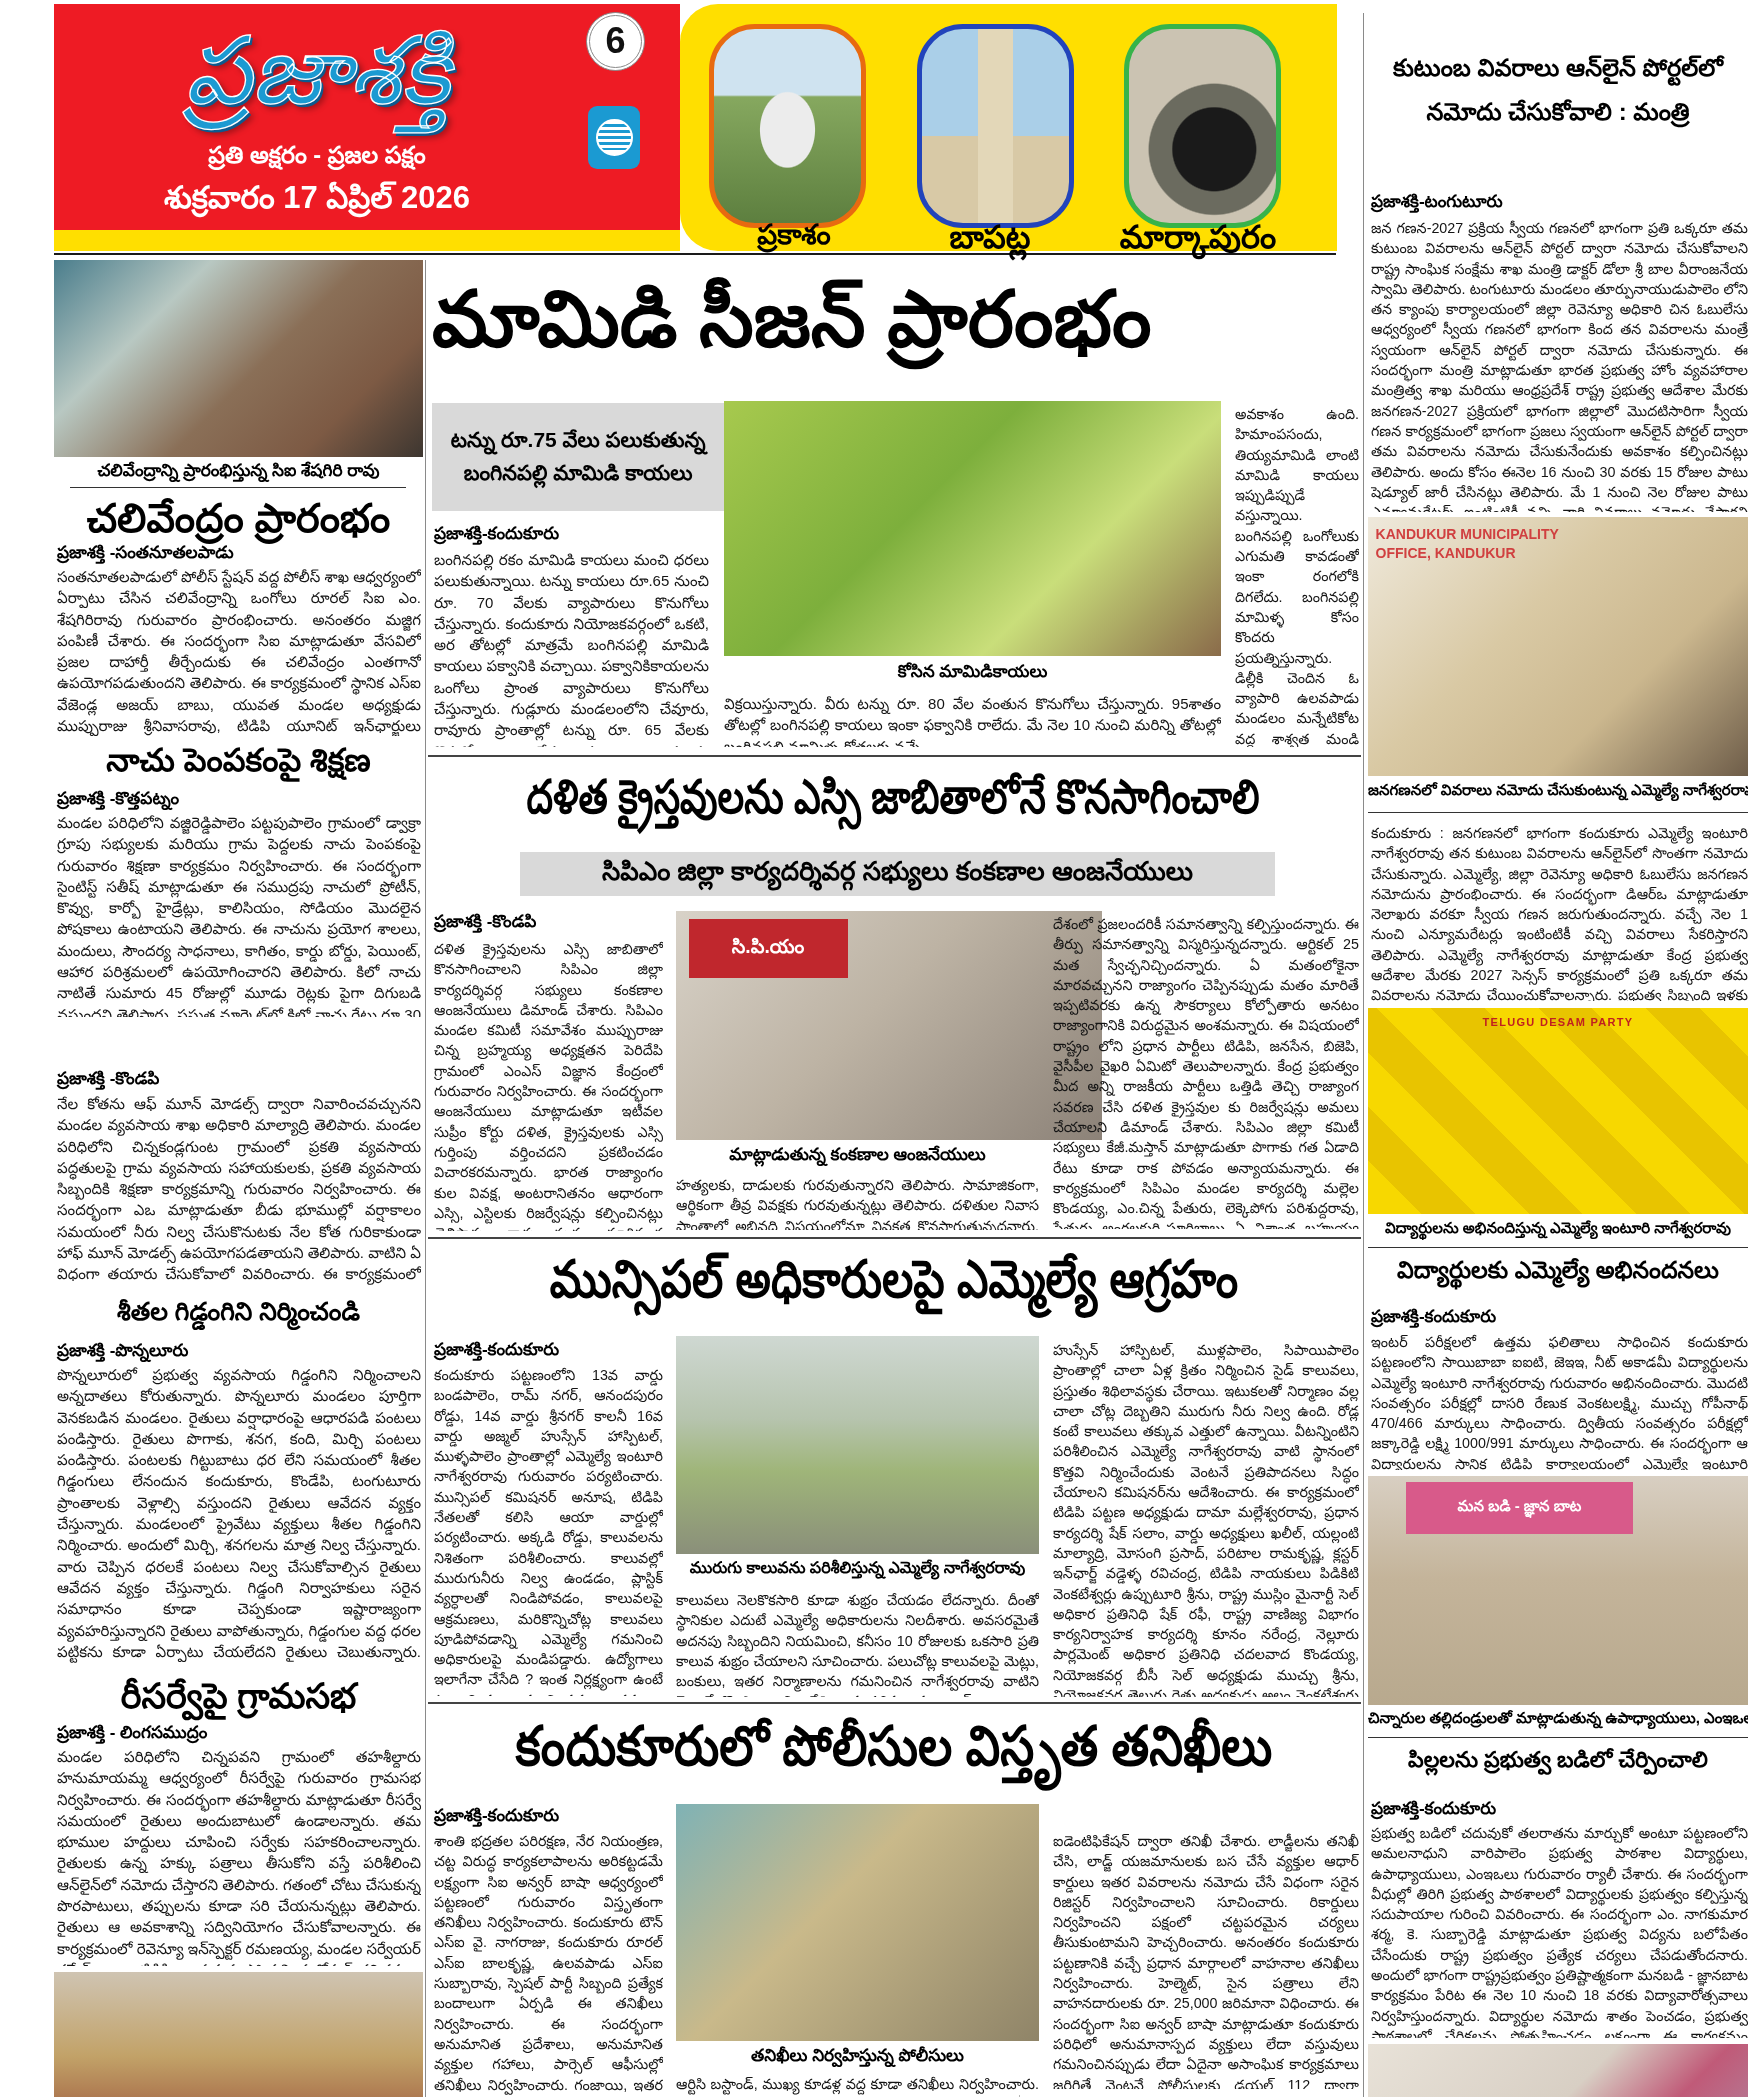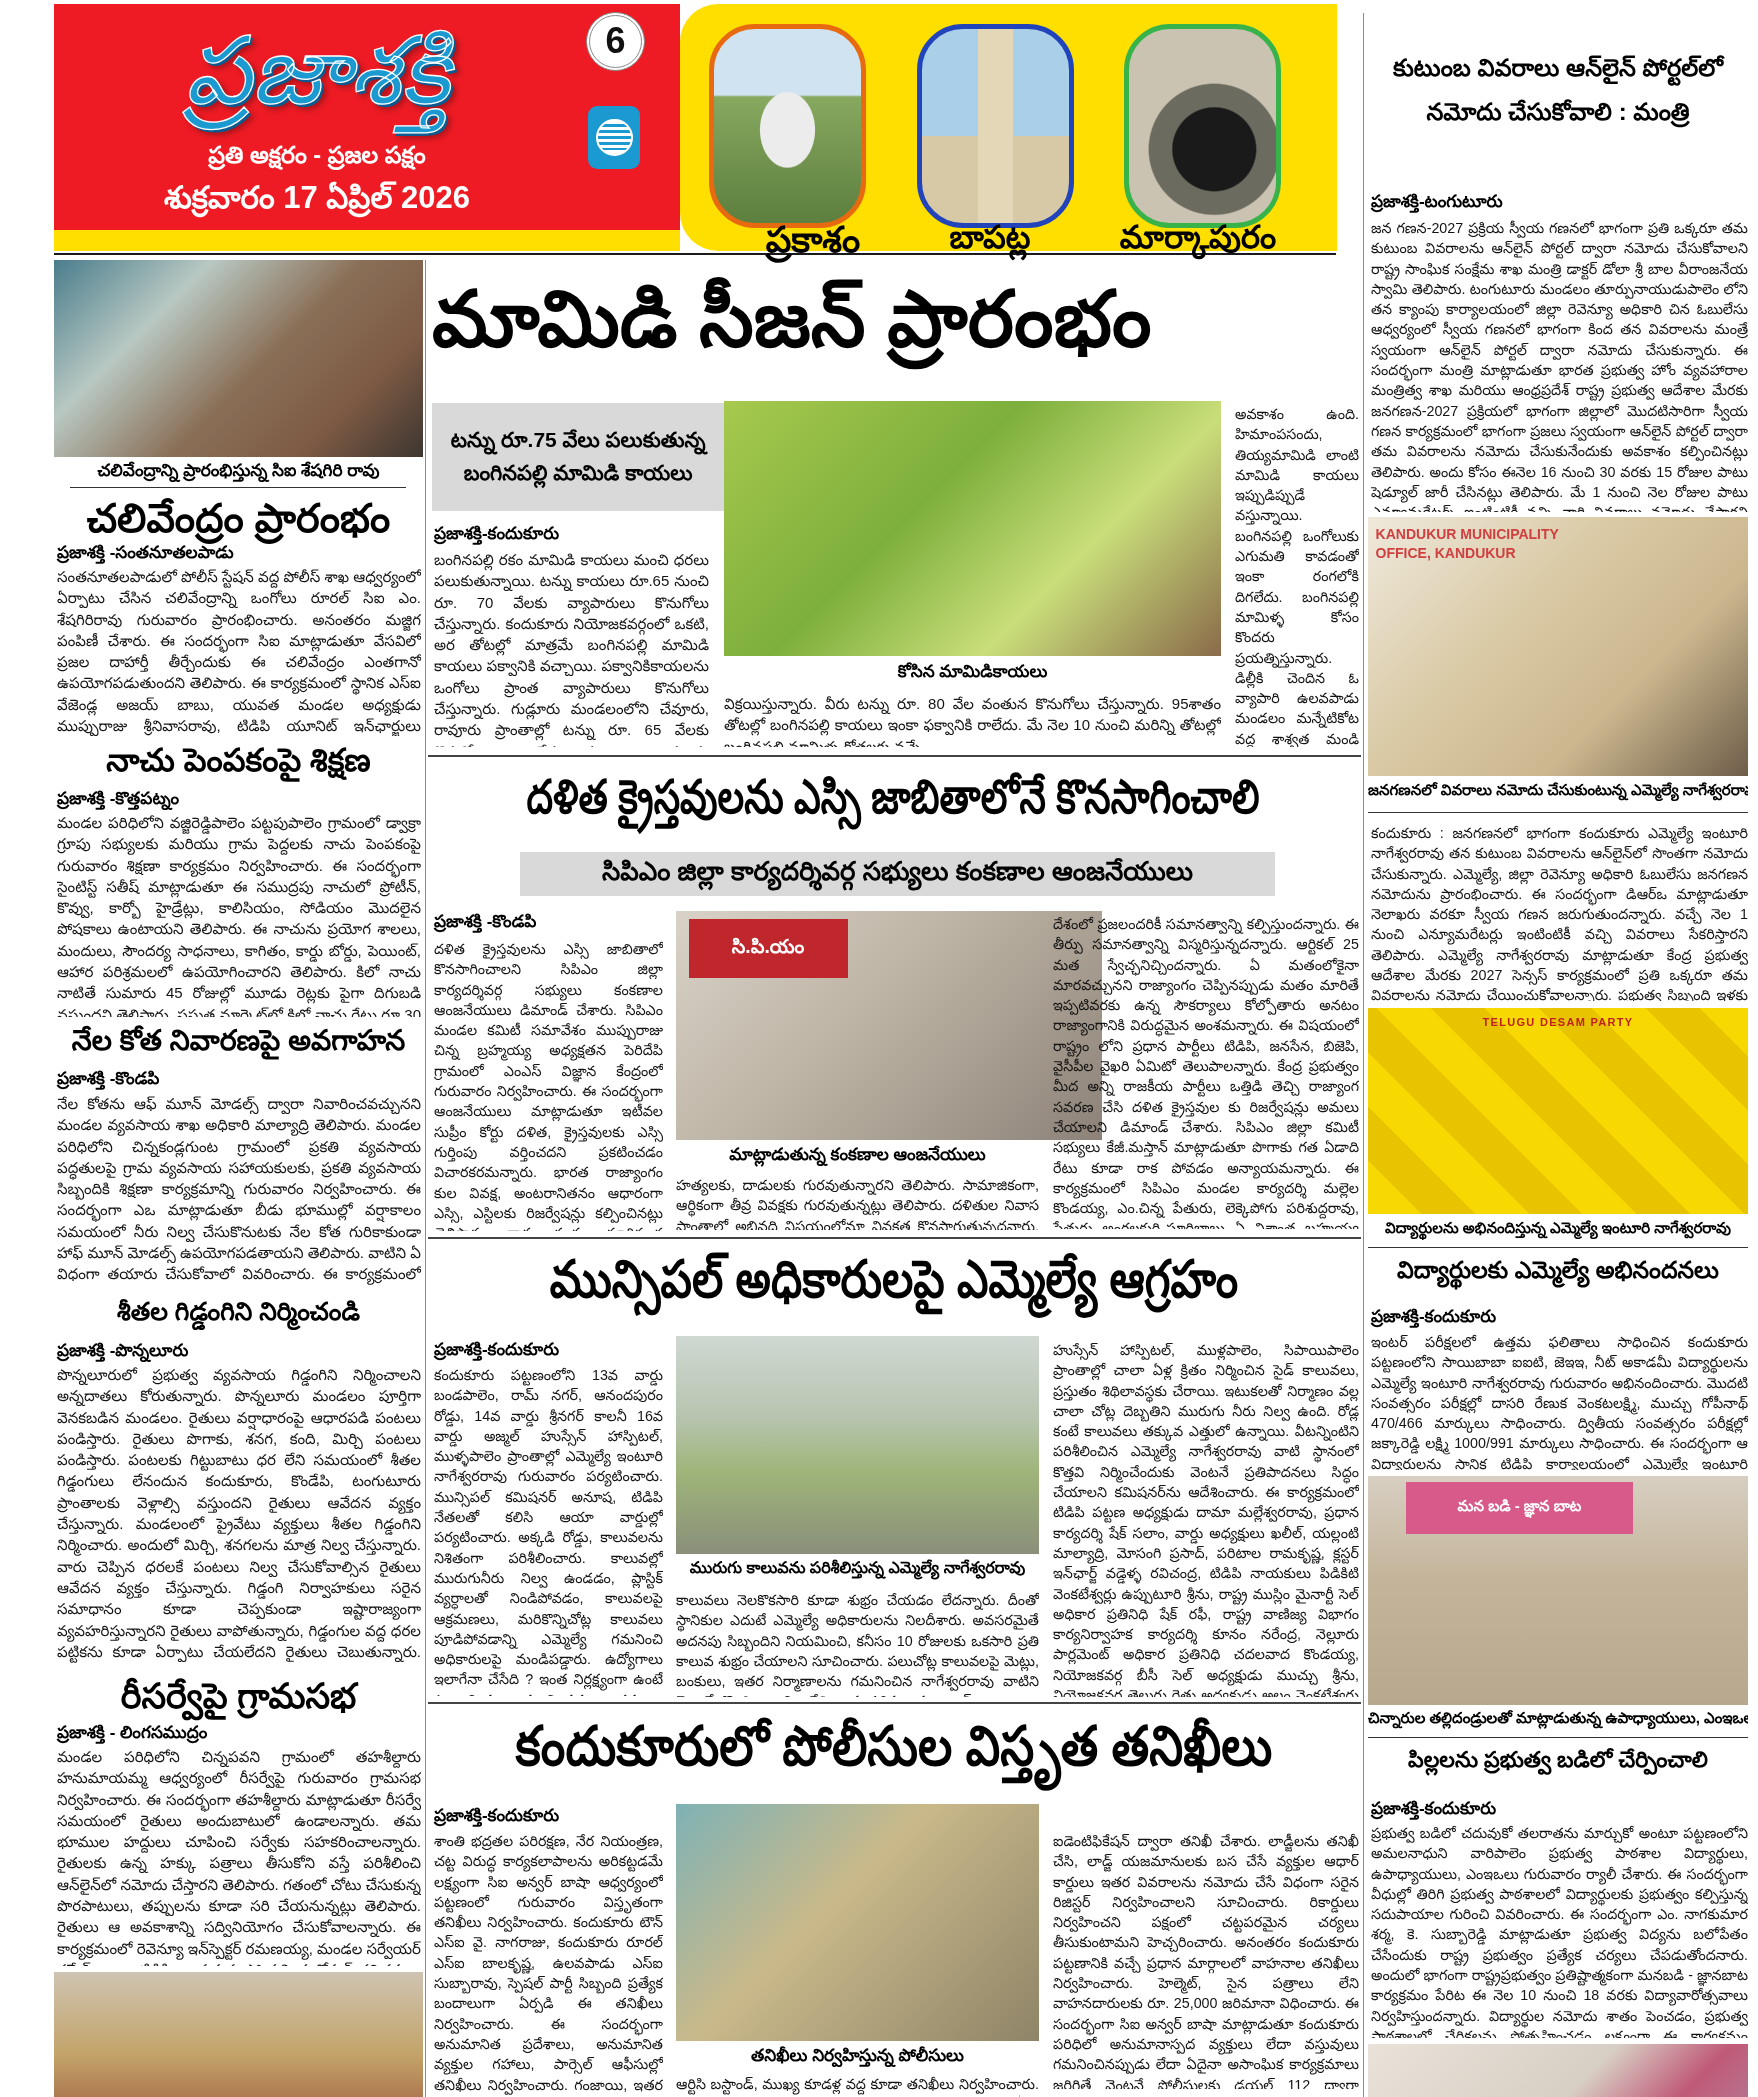--- a/index.html
+++ b/index.html
@@ -72,40 +72,39 @@
   <div class="abs emblem" style="left:588px;top:106px;width:52px;height:63px;">
     <div class="emblem-inner"></div>
   </div>
 
   <div class="abs card" style="left:709px;top:24px;width:147px;height:194px;border:5.9px solid #e86a10;
        background:radial-gradient(ellipse at 50% 52%, #ececec 0 26%, rgba(0,0,0,0) 27%),linear-gradient(180deg,#cfe3f0 0%,#cfe3f0 34%,#86a85f 35%,#5d7f3f 100%);"></div>
   <div class="abs card" style="left:917px;top:24px;width:147px;height:194px;border:5.9px solid #2244bb;
        background:linear-gradient(90deg,rgba(0,0,0,0) 0 38%,#e3d7b8 38% 62%,rgba(0,0,0,0) 62%),linear-gradient(180deg,#aacfe8 0 55%,#d8c9a6 55% 100%);"></div>
   <div class="abs card" style="left:1124px;top:24px;width:147px;height:194px;border:5.9px solid #37b34a;
        background:radial-gradient(circle at 58% 62%, #1a1a1a 0 28%, #6b6b5f 29% 44%, #cbc3b2 45% 100%);"></div>
-  <div class="abs card-label" style="left:727px;top:219px;width:172px;font-size:36px;">ప్రకాశం</div>
+  <div class="abs card-label" style="left:708px;top:219px;width:172px;font-size:28px;">ప్రకాశం</div>
   <div class="abs card-label" style="left:904px;top:219px;width:172px;font-size:32px;">బాపట్ల</div>
   <div class="abs card-label" style="left:1112px;top:219px;width:172px;font-size:32px;">మార్కాపురం</div>
 
   <div class="abs vr" style="left:425px;top:260px;height:2307px;"></div>
   <div class="abs vr" style="left:1363px;top:12.6px;height:2555px;"></div>
   <div class="abs vr-light" style="left:1019px;top:2095px;height:470px;"></div>
 
   <div class="abs ph g-indoor1" style="left:54px;top:260px;width:369px;height:197px;"></div>
   <div class="abs cap" style="left:54px;top:461px;width:369px;">చలివేంద్రాన్ని ప్రారంభిస్తున్న సిఐ శేషగిరి రావు</div>
   <div class="abs hr-thin" style="left:70px;top:487px;width:336px;"></div>
   <div class="abs hl" style="left:54px;top:496px;width:369px;font-size:40px;">చలివేంద్రం ప్రారంభం</div>
   <div class="abs by" style="left:57px;top:543px;width:365px;">ప్రజాశక్తి -సంతనూతలపాడు</div>
   <div class="abs bd" style="left:57px;top:566px;width:364px;height:170px;">సంతనూతలపాడులో పోలీస్ స్టేషన్ వద్ద పోలీస్ శాఖ ఆధ్వర్యంలో ఏర్పాటు చేసిన చలివేంద్రాన్ని ఒంగోలు రూరల్ సిఐ ఎం. శేషగిరిరావు గురువారం ప్రారంభించారు. అనంతరం మజ్జిగ పంపిణీ చేశారు. ఈ సందర్భంగా సిఐ మాట్లాడుతూ వేసవిలో ప్రజల దాహార్తీ తీర్చేందుకు ఈ చలివేంద్రం ఎంతగానో ఉపయోగపడుతుందని తెలిపారు. ఈ కార్యక్రమంలో స్థానిక ఎస్ఐ వేజెండ్ల అజయ్ బాబు, యువత మండల అధ్యక్షుడు ముప్పురాజు శ్రీనివాసరావు, టిడిపి యూనిట్ ఇన్‌ఛార్జులు మార్పుడి జనార్ధన్, నల్లూరి గోపి, పోలీస్ సిబ్బంది పాల్గొన్నారు.</div>
 
   <div class="abs hl" style="left:54px;top:742px;width:369px;font-size:32px;">నాచు పెంపకంపై శిక్షణ</div>
   <div class="abs by" style="left:57px;top:789px;width:365px;">ప్రజాశక్తి -కొత్తపట్నం</div>
   <div class="abs bd" style="left:57px;top:812px;width:364px;height:205px;">మండల పరిధిలోని వజ్జిరెడ్డిపాలెం పట్టపుపాలెం గ్రామంలో డ్వాక్రా గ్రూపు సభ్యులకు మరియు గ్రామ పెద్దలకు నాచు పెంపకంపై గురువారం శిక్షణా కార్యక్రమం నిర్వహించారు. ఈ సందర్భంగా సైంటిస్ట్ సతీష్ మాట్లాడుతూ ఈ సముద్రపు నాచులో ప్రోటీన్, కొవ్వు, కార్బో హైడ్రేట్లు, కాలిసియం, సోడియం మొదలైన పోషకాలు ఉంటాయని తెలిపారు. ఈ నాచును ప్రయోగ శాలలు, మందులు, సౌందర్య సాధనాలు, కాగితం, కార్డు బోర్డు, పెయింట్, ఆహార పరిశ్రమలలో ఉపయోగించారని తెలిపారు. కిలో నాచు నాటితే సుమారు 45 రోజుల్లో మూడు రెట్లకు పైగా దిగుబడి వస్తుందని తెలిపారు. ప్రస్తుత మార్కెట్‌లో కిలో నాచు రేటు రూ.30 ఉన్నట్లు తెలిపారు. ఈ కార్యక్రమంలో డి.రజనీకాంత్, ఆషా, శ్రీనివాస ప్రసాద్, రామారావు పాల్గొన్నారు.</div>
 
-  <div class="abs hl" style="left:54px;top:1024px;width:369px;font-size:28.5px;">నేల కోత నివారణపై అవగాహన</div>
   <div class="abs by" style="left:57px;top:1069px;width:365px;">ప్రజాశక్తి -కొండపి</div>
   <div class="abs bd" style="left:57px;top:1093px;width:364px;height:196px;">నేల కోతను ఆఫ్ మూన్ మోడల్స్ ద్వారా నివారించవచ్చునని మండల వ్యవసాయ శాఖ అధికారి మాల్యాద్రి తెలిపారు. మండల పరిధిలోని చిన్నకండ్లగుంట గ్రామంలో ప్రకతి వ్యవసాయ పద్ధతులపై గ్రామ వ్యవసాయ సహాయకులకు, ప్రకతి వ్యవసాయ సిబ్బందికి శిక్షణా కార్యక్రమాన్ని గురువారం నిర్వహించారు. ఈ సందర్భంగా ఎఒ మాట్లాడుతూ బీడు భూముల్లో వర్షాకాలం సమయంలో నీరు నిల్వ చేసుకొనుటకు నేల కోత గురికాకుండా హాఫ్ మూన్ మోడల్స్ ఉపయోగపడతాయని తెలిపారు. వాటిని ఏ విధంగా తయారు చేసుకోవాలో వివరించారు. ఈ కార్యక్రమంలో గ్రామ వ్యవసాయ సహాయకులు, ప్రకతి వ్యవసాయ సిబ్బంది పాల్గొన్నారు.</div>
 
   <div class="abs hl" style="left:54px;top:1297px;width:369px;font-size:25px;">శీతల గిడ్డంగిని నిర్మించండి</div>
   <div class="abs by" style="left:57px;top:1341px;width:365px;">ప్రజాశక్తి -పొన్నలూరు</div>
   <div class="abs bd" style="left:57px;top:1364px;width:364px;height:301px;">పొన్నలూరులో ప్రభుత్వ వ్యవసాయ గిడ్డంగిని నిర్మించాలని అన్నదాతలు కోరుతున్నారు. పొన్నలూరు మండలం పూర్తిగా వెనకబడిన మండలం. రైతులు వర్షాధారంపై ఆధారపడి పంటలు పండిస్తారు. రైతులు పొగాకు, శనగ, కంది, మిర్చి పంటలు పండిస్తారు. పంటలకు గిట్టుబాటు ధర లేని సమయంలో శీతల గిడ్డంగులు లేనందున కందుకూరు, కొండేపి, టంగుటూరు ప్రాంతాలకు వెళ్లాల్సి వస్తుందని రైతులు ఆవేదన వ్యక్తం చేస్తున్నారు. మండలంలో ప్రైవేటు వ్యక్తులు శీతల గిడ్డంగిని నిర్మించారు. అందులో మిర్చి, శనగలను మాత్ర నిల్వ చేస్తున్నారు. వారు చెప్పిన ధరలకే పంటలు నిల్వ చేసుకోవాల్సిన రైతులు ఆవేదన వ్యక్తం చేస్తున్నారు. గిడ్డంగి నిర్వాహకులు సరైన సమాధానం కూడా చెప్పకుండా ఇష్టారాజ్యంగా వ్యవహరిస్తున్నారని రైతులు వాపోతున్నారు, గిడ్డంగుల వద్ద ధరల పట్టికను కూడా ఏర్పాటు చేయలేదని రైతులు చెబుతున్నారు. రాష్ట్ర సాంఘిక సంక్షేమ శాఖ మంత్రి చొరవ తీసుకుని ప్రభుత్వ ఆధ్వర్యంలో శీతల గిడ్డంగి ఏర్పాలు చేస్తే కృషి చేసి తమ కష్టాలు తీర్చాలని రైతులు కోరుతున్నారు.</div>
 
   <div class="abs hl" style="left:54px;top:1676px;width:369px;font-size:35px;">రీసర్వేపై గ్రామసభ</div>
   <div class="abs by" style="left:57px;top:1723px;width:365px;">ప్రజాశక్తి - లింగసముద్రం</div>
   <div class="abs bd" style="left:57px;top:1746px;width:364px;height:220px;">మండల పరిధిలోని చిన్నపవని గ్రామంలో తహశీల్దారు హనుమాయమ్మ ఆధ్వర్యంలో రీసర్వేపై గురువారం గ్రామసభ నిర్వహించారు. ఈ సందర్భంగా తహశీల్దారు మాట్లాడుతూ రీసర్వే సమయంలో రైతులు అందుబాటులో ఉండాలన్నారు. తమ భూముల హద్దులు చూపించి సర్వేకు సహకరించాలన్నారు. రైతులకు ఉన్న హక్కు పత్రాలు తీసుకోని వస్తే పరిశీలించి ఆన్‌లైన్‌లో నమోదు చేస్తారని తెలిపారు. గతంలో చోటు చేసుకున్న పొరపాటులు, తప్పులను కూడా సరి చేయనున్నట్లు తెలిపారు. రైతులు ఆ అవకాశాన్ని సద్వినియోగం చేసుకోవాలన్నారు. ఈ కార్యక్రమంలో రెవెన్యూ ఇన్‌స్పెక్టర్ రమణయ్య, మండల సర్వేయర్ రమేష్ బాబు, టిడిపి నాయకుడు సోంపల్లి. మనోహర్ తదితరులు పాల్గొన్నారు.</div>

